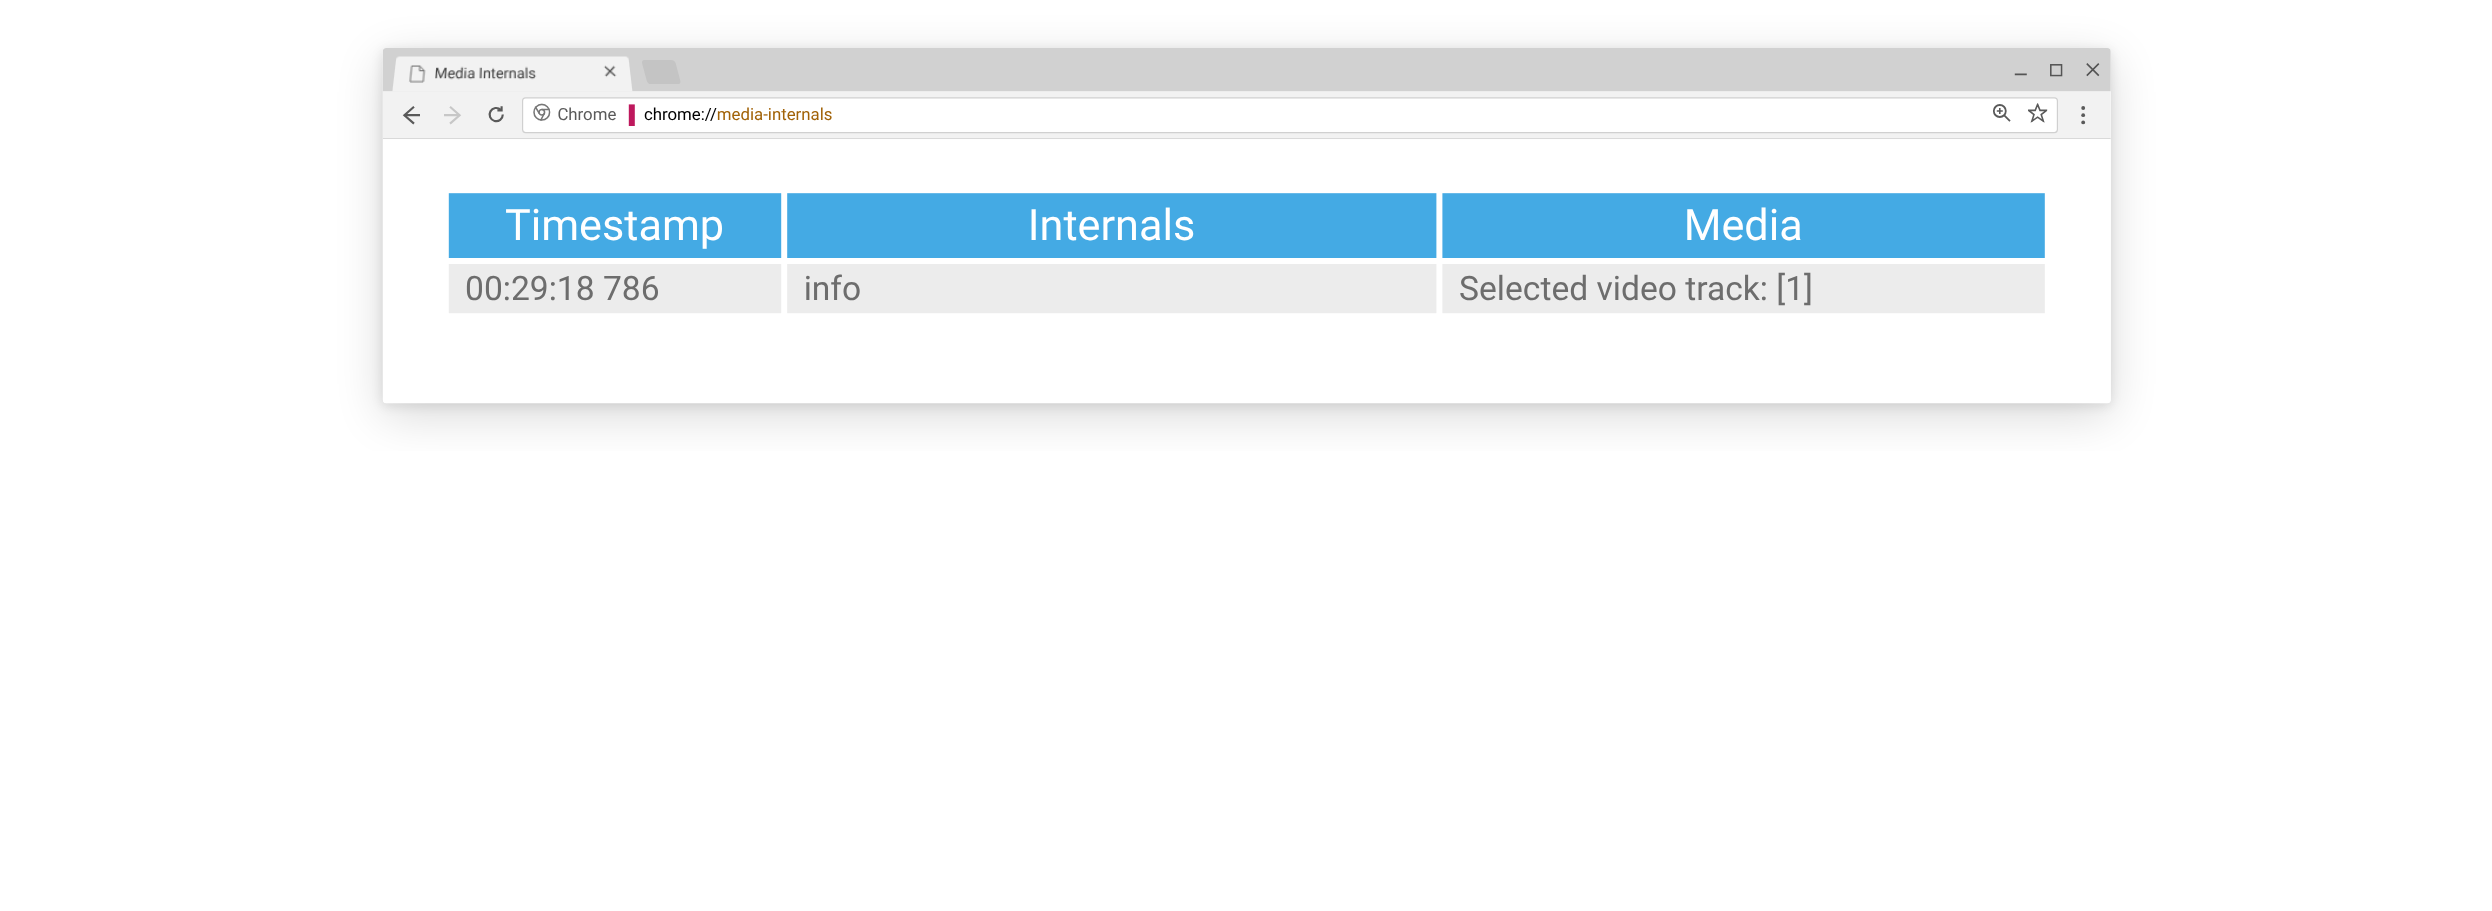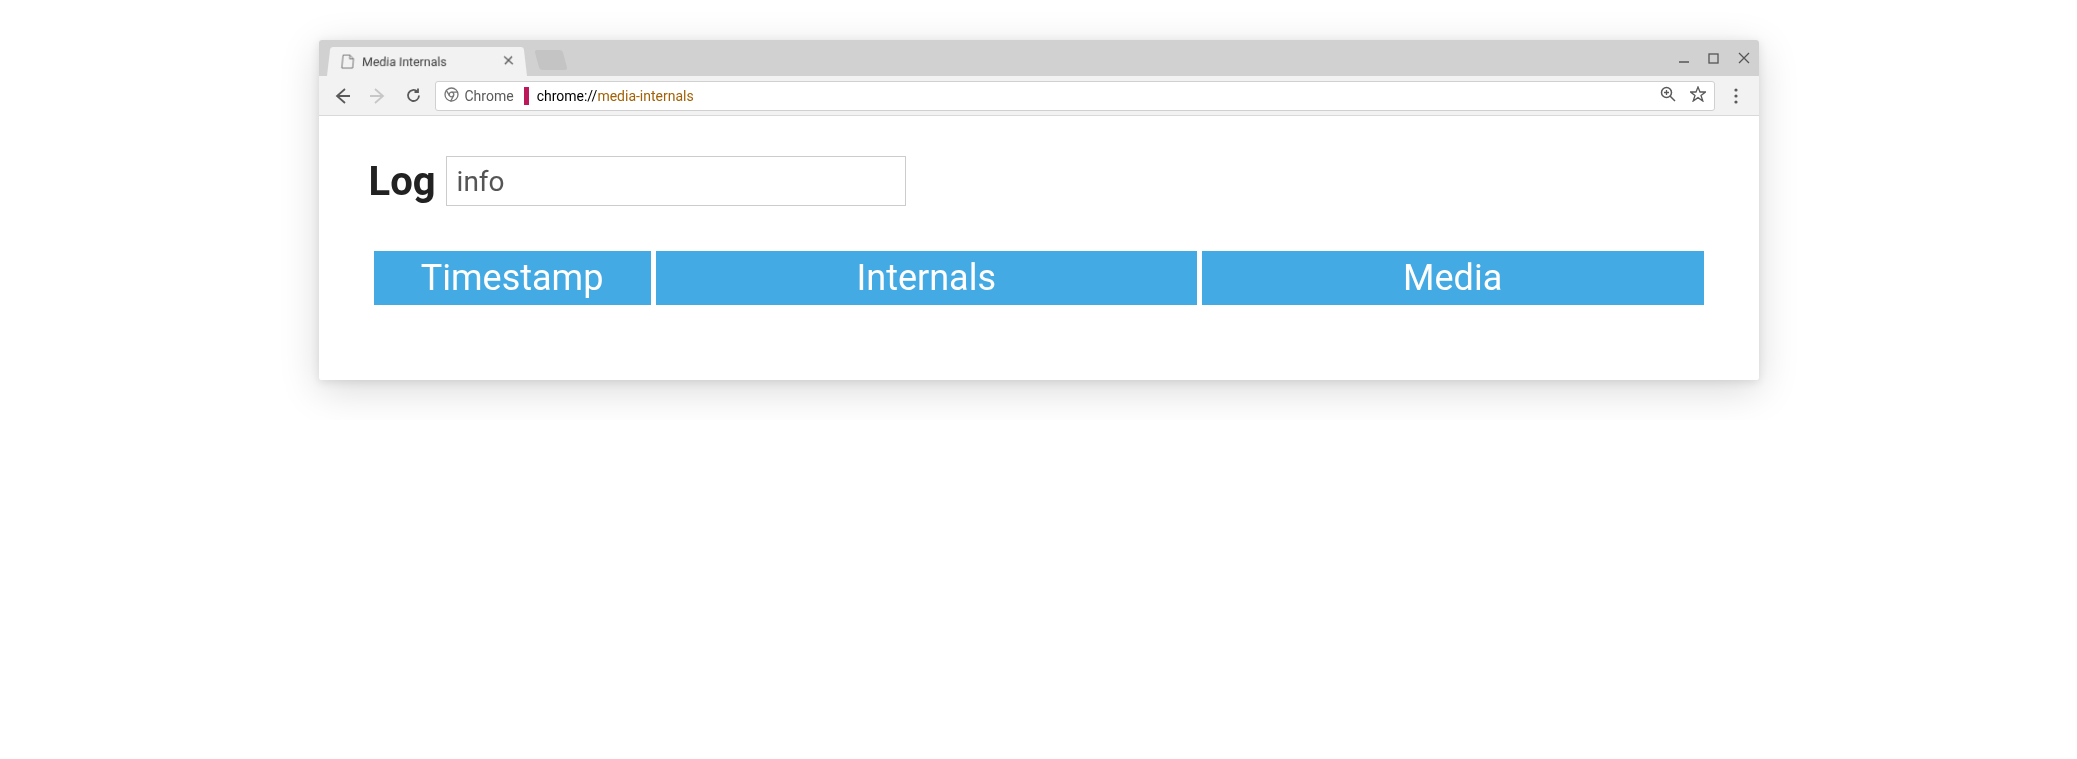--- a/index.html
+++ b/index.html
@@ -254,36 +254,37 @@
     <div class="menu-btn">
       <svg width="4" height="16" viewBox="0 0 4 16">
           <circle cx="2" cy="2" r="1.6" fill="#5a5a5a"></circle>
           <circle cx="2" cy="8" r="1.6" fill="#5a5a5a"></circle>
           <circle cx="2" cy="14" r="1.6" fill="#5a5a5a"></circle>
         </svg>
     </div>
   </div>
 
   <div class="page">
-    <div class="log-head">
-      <span class="log-title">Log</span>
-      <input class="log-filter" type="text" value="info" style="">
-    </div>
 
     <table class="log">
       <colgroup>
           <col class="c1">
           <col class="c2">
           <col class="c3">
         </colgroup>
       <thead>
         <tr>
           <th>Timestamp</th>
           <th>Internals</th>
           <th>Media</th>
         </tr>
       </thead>
       <tbody>
+        <tr>
+          <td>00:29:18 786</td>
+          <td>info</td>
+          <td>Selected video track: [1]</td>
+        </tr>
       </tbody>
     </table>
   </div>
 
 </div>
 
 </body></html>

